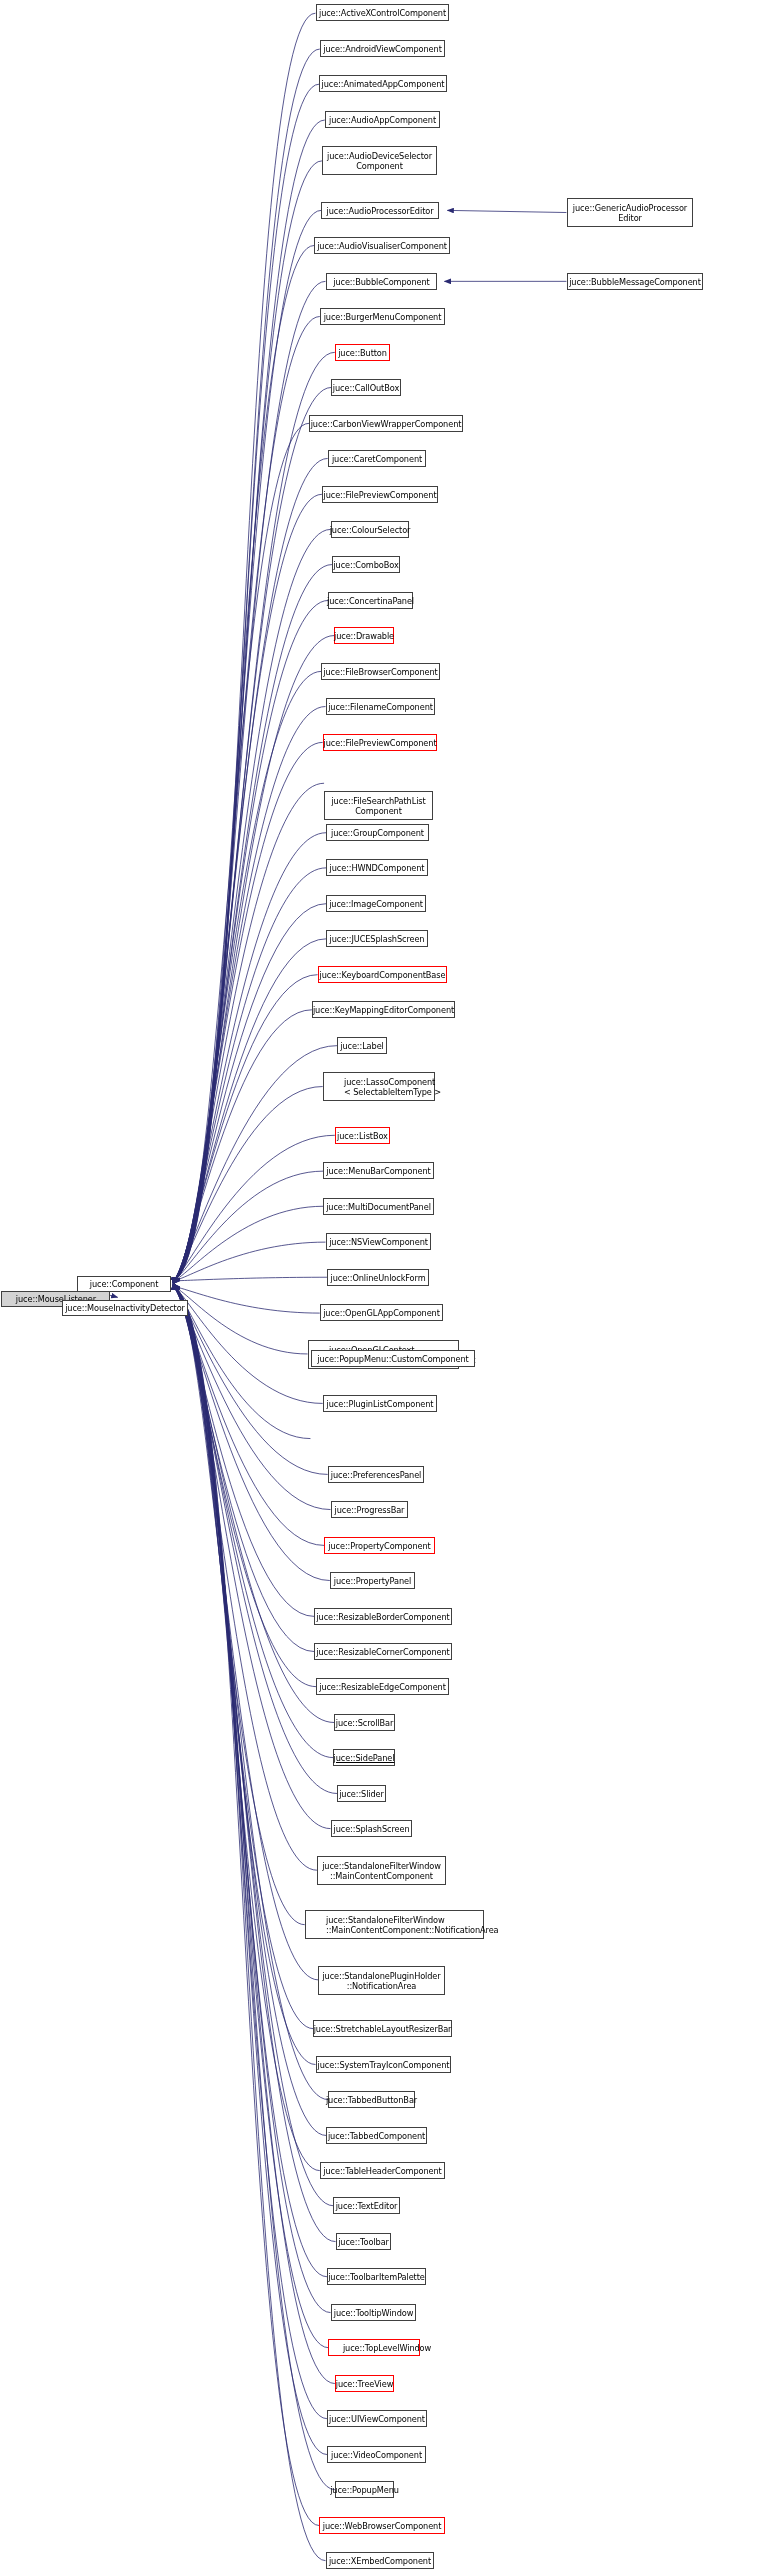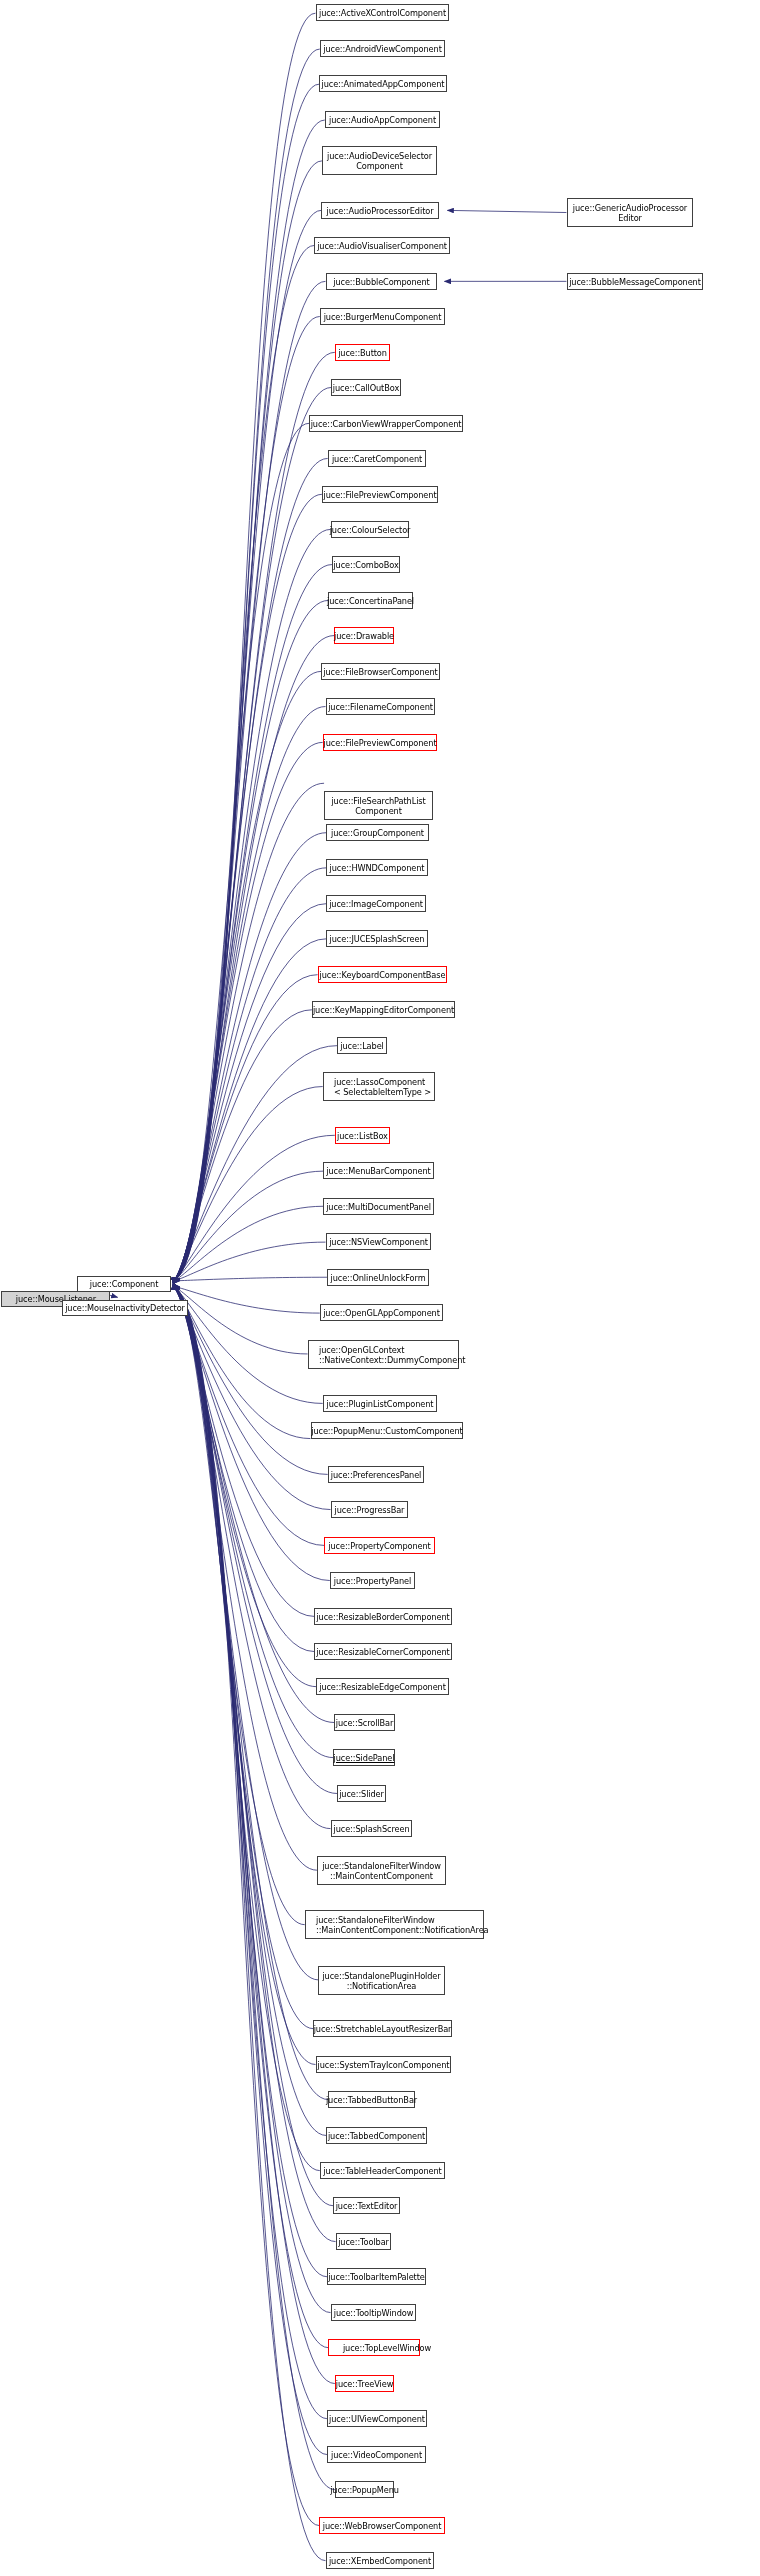--- a/index.html
+++ b/index.html
@@ -44,21 +44,21 @@
   .node.red {
     border-color: #ff0000;
   }
   .node.root {
     background: #d3d3d3;
     border-color: #404040;
   }
   .node.left-text {
     justify-content: flex-start;
     text-align: left;
-    padding-left: 10px;
+    padding-left: 20px;
   }
 </style>
 </head>
 <body>
 
 <div id="diagram">
   <svg id="edges" viewBox="0 0 1060 3592" xmlns="http://www.w3.org/2000/svg">
     <defs>
       <marker id="arrowBlue" markerWidth="10" markerHeight="8" refX="9" refY="4" orient="auto" markerUnits="userSpaceOnUse">
         <path d="M0,0 L10,4 L0,8 z" fill="#2a2a72"></path>
@@ -250,21 +250,21 @@
 &lt; SelectableItemType &gt;</div>
     <div class="node red" style="left: 335px; top: 1127px; width: 55px; height: 17px;">juce::ListBox</div>
     <div class="node" style="left: 323px; top: 1162px; width: 111px; height: 17px;">juce::MenuBarComponent</div>
     <div class="node" style="left: 323px; top: 1198px; width: 111px; height: 17px;">juce::MultiDocumentPanel</div>
     <div class="node" style="left: 326px; top: 1233px; width: 105px; height: 17px;">juce::NSViewComponent</div>
     <div class="node" style="left: 327px; top: 1269px; width: 102px; height: 17px;">juce::OnlineUnlockForm</div>
     <div class="node" style="left: 320px; top: 1304px; width: 123px; height: 17px;">juce::OpenGLAppComponent</div>
     <div class="node left-text" style="left: 308px; top: 1340px; width: 151px; height: 29px;">juce::OpenGLContext
 ::NativeContext::DummyComponent</div>
     <div class="node" style="left: 323px; top: 1395px; width: 114px; height: 17px;">juce::PluginListComponent</div>
-    <div class="node" style="left: 311px; top: 1422px; width: 152px; height: 17px;">juce::PopupMenu::CustomComponent</div>
+    <div class="node" style="left: 311px; top: 1350px; width: 164px; height: 17px;">juce::PopupMenu::CustomComponent</div>
     <div class="node" style="left: 328px; top: 1466px; width: 96px; height: 17px;">juce::PreferencesPanel</div>
     <div class="node" style="left: 331px; top: 1501px; width: 77px; height: 17px;">juce::ProgressBar</div>
     <div class="node red" style="left: 324px; top: 1537px; width: 111px; height: 17px;">juce::PropertyComponent</div>
     <div class="node" style="left: 330px; top: 1572px; width: 85px; height: 17px;">juce::PropertyPanel</div>
     <div class="node" style="left: 314px; top: 1608px; width: 138px; height: 17px;">juce::ResizableBorderComponent</div>
     <div class="node" style="left: 314px; top: 1643px; width: 138px; height: 17px;">juce::ResizableCornerComponent</div>
     <div class="node" style="left: 316px; top: 1678px; width: 133px; height: 17px;">juce::ResizableEdgeComponent</div>
     <div class="node" style="left: 334px; top: 1714px; width: 61px; height: 17px;">juce::ScrollBar</div>
     <div class="node" style="left: 333px; top: 1749px; width: 62px; height: 17px; text-decoration: underline;">juce::SidePanel</div>
     <div class="node" style="left: 337px; top: 1785px; width: 49px; height: 17px;">juce::Slider</div>

